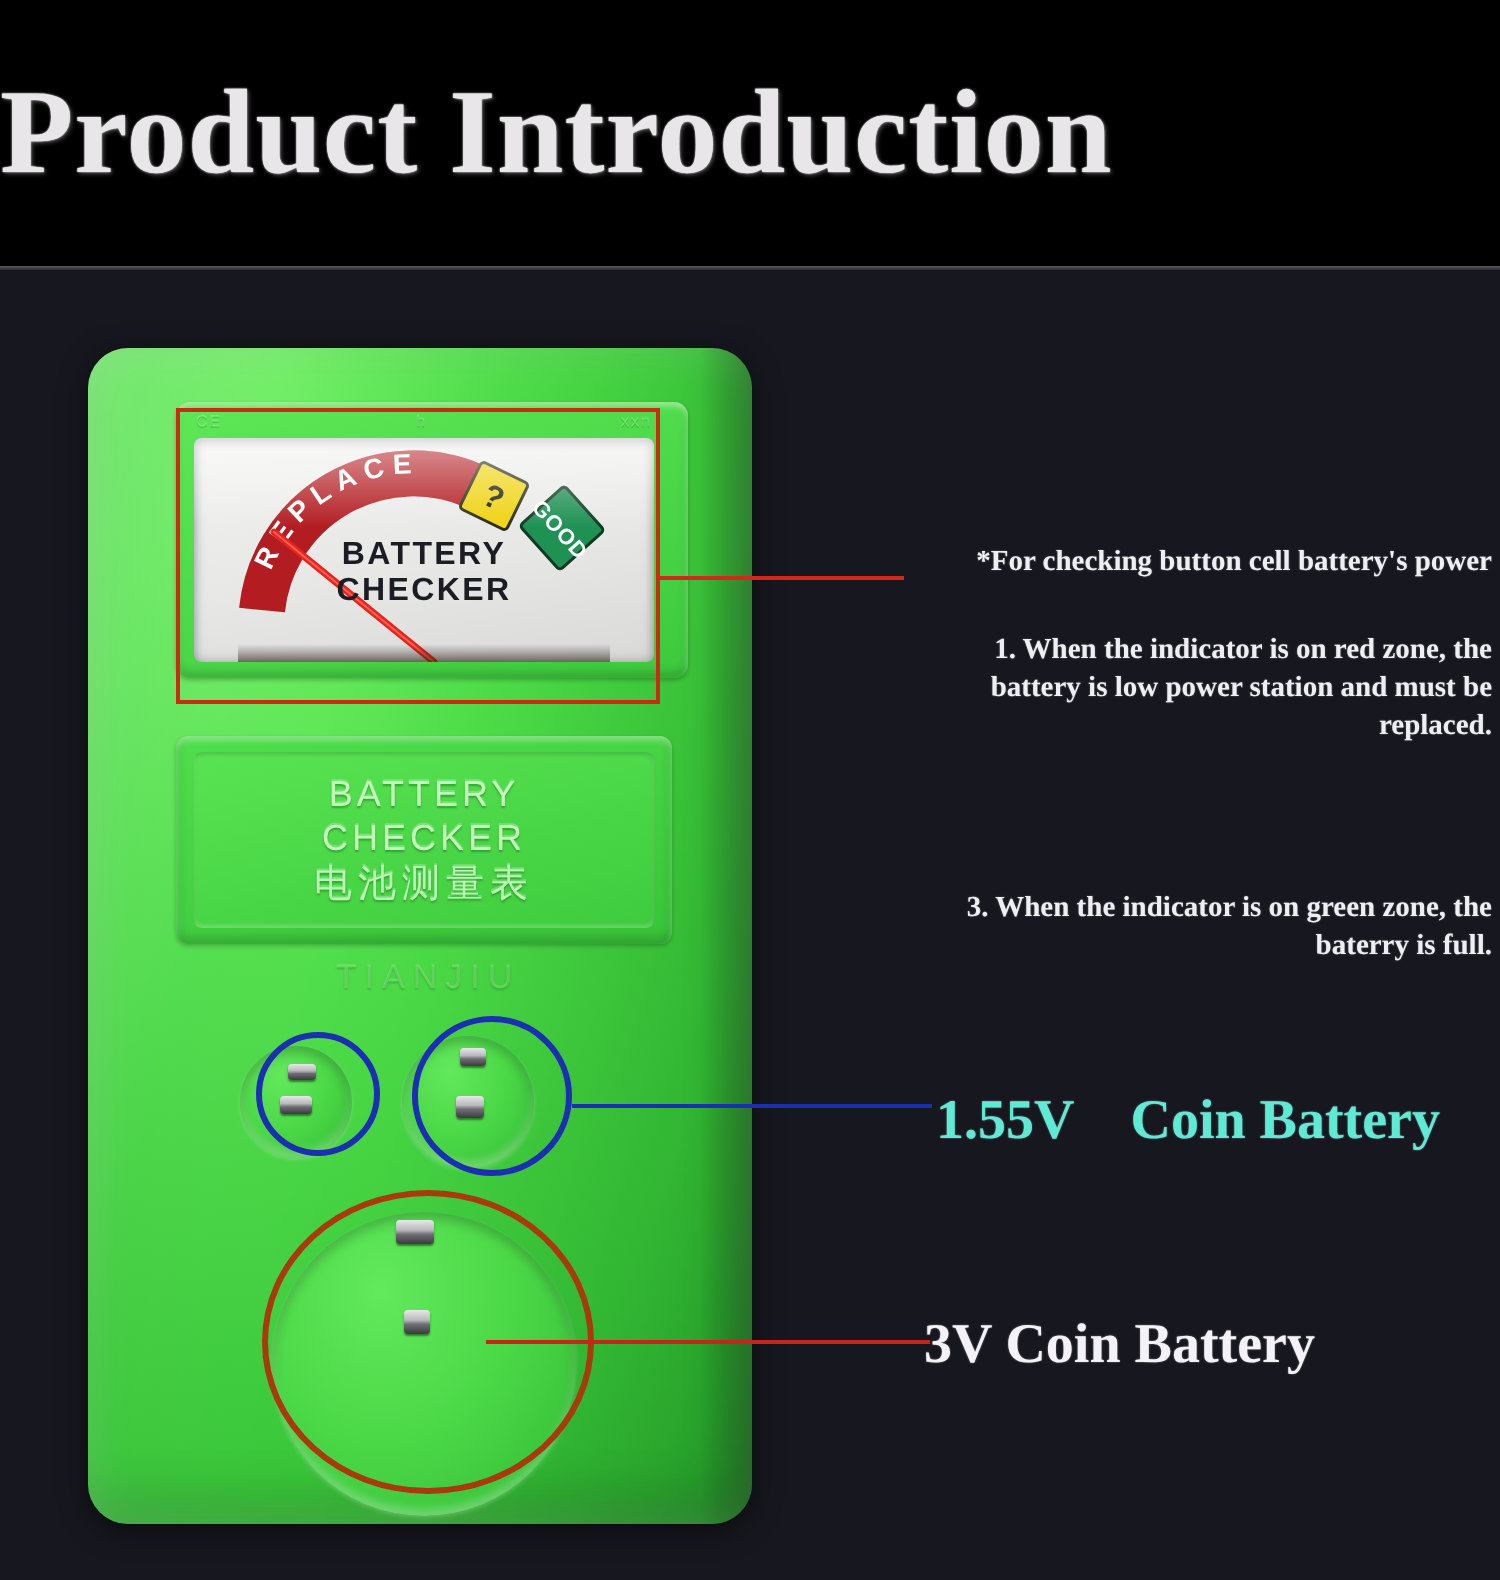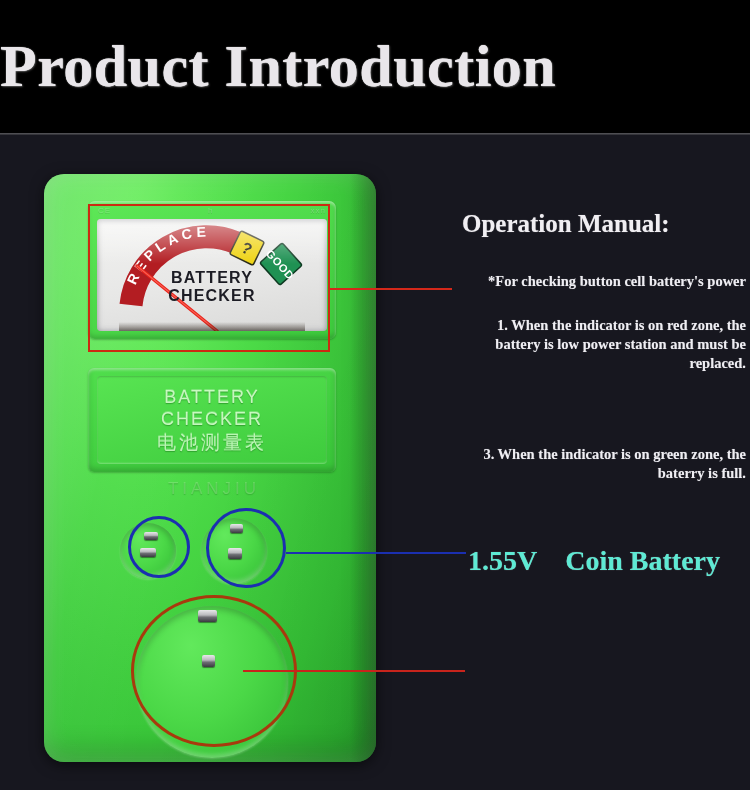--- a/index.html
+++ b/index.html
@@ -58,20 +58,21 @@
   }
 
   
   .meter-bezel{
     position:absolute;left:44px;top:27px;width:248px;height:138px;border-radius:7px;
     background:linear-gradient(160deg,#5ee857,#3cc93c);
     box-shadow:
       inset 0 2px 3px rgba(255,255,255,0.45),
       inset 0 -3px 5px rgba(0,0,0,0.18),
       0 1px 2px rgba(0,0,0,0.25);
+    padding-left: 8px;
   }
   .bezel-emboss{
     position:absolute;left:10px;top:3px;width:228px;height:12px;
     display:flex;justify-content:space-between;align-items:center;
     font-family:"Liberation Sans", sans-serif;font-size:8px;letter-spacing:1px;
     color:rgba(255,255,255,0.22);
     text-shadow:0 1px 0 rgba(0,0,0,0.12);
     overflow:hidden;white-space:nowrap;
   }
   .meter-face{
@@ -291,22 +292,22 @@
   <div class="ann-rect"></div>
   <div class="leader leader-red-meter"></div>
 
   <div class="ann-circle-blue-l"></div>
   <div class="ann-circle-blue-r"></div>
   <div class="leader leader-blue"></div>
 
   <div class="ann-circle-red-big"></div>
   <div class="leader leader-red-3v"></div>
 
-  <div class="op-title">Operation Manual:</div>
   <div class="para p-star">*For checking button cell battery's power</div>
   <div class="para p1">1. When the indicator is on red zone, the battery is low power station and must be replaced.</div>
   <div class="para p3">3. When the indicator is on green zone, the baterry is full.</div>
 
   <div class="label-155">
     <span>1.55V</span><span class="gap"></span><span>Coin Battery</span>
   </div>
+  <div class="label-3v">3V Coin Battery</div>
 
 </div>
 
 </body></html>

